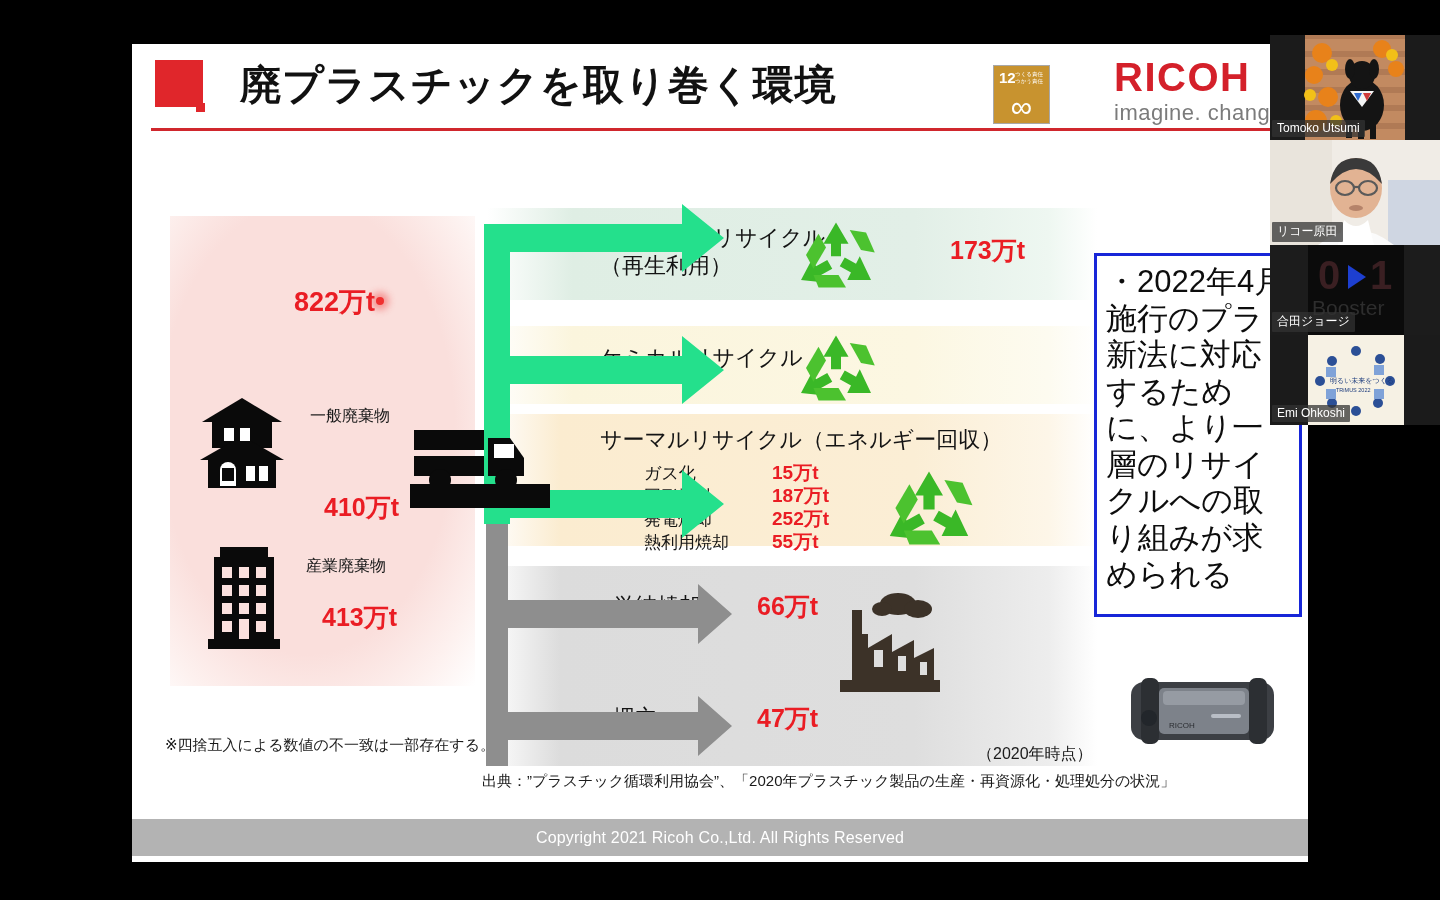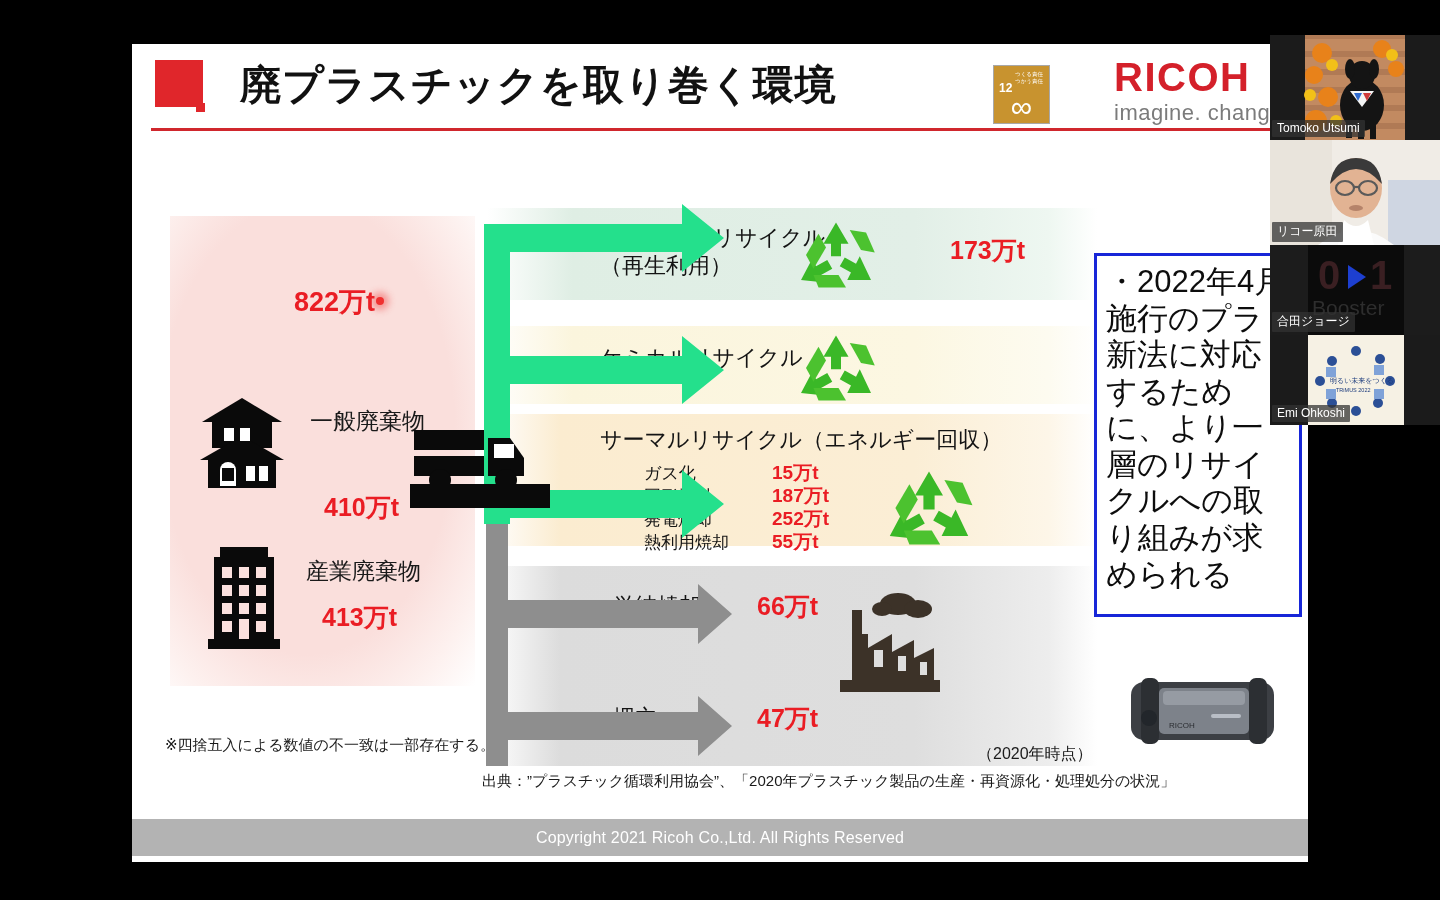--- a/index.html
+++ b/index.html
@@ -37,42 +37,42 @@
     background: #d0272d;
   }
 
   
   .sdg {
     position: absolute; left: 861px; top: 21px;
     width: 57px; height: 59px; background: #c8932f;
     border: 1px solid #a8a8a8;
     color: #fff;
   }
-  .sdg-num { position: absolute; left: 5px; top: 4px; font-size: 12px; font-weight: 700; line-height: 1; margin-top: 12px; }
+  .sdg-num { position: absolute; left: 5px; top: 4px; font-size: 15px; font-weight: 700; line-height: 1; }
   .sdg-txt { position: absolute; left: 21px; top: 5px; font-size: 5.5px; line-height: 1.35; white-space: pre; }
   .sdg-inf { position: absolute; left: 0; top: 26px; width: 100%; text-align: center;
              font-size: 30px; line-height: 30px; font-weight: 400; }
 
   
   .ricoh-wm { position: absolute; left: 982px; top: 12px; }
   .ricoh-name { font-size: 40px; font-weight: 700; color: #d4202a; letter-spacing: 1.5px; line-height: 42px; }
   .ricoh-tag { font-size: 22px; color: #7b7b7b; letter-spacing: .5px; line-height: 26px; margin-top: 2px; }
 
   
   .pink-panel {
     position: absolute; left: 38px; top: 172px; width: 305px; height: 470px;
     background: radial-gradient(ellipse at 45% 45%, #fadfdc 0%, #fadfdc 62%, #fdf1ef 84%, #ffffff 100%);
   }
   .pp-title { position: absolute; left: 0; top: 25px; width: 100%; text-align: center;
               font-size: 22px; color: #1a1a1a; }
   .pp-total { position: absolute; left: 0; top: 68px; width: 100%; text-align: center;
               font-size: 27px; font-weight: 700; color: #ea1d24; padding-left: 24px; }
   .laser-dot { position: absolute; left: 206px; top: 81px; width: 8px; height: 8px; border-radius: 50%;
                background: #f03030; box-shadow: 0 0 7px 5px rgba(240,60,60,.45); }
-  .pp-label { position: absolute; font-size: 23px; color: #1a1a1a; }
+  .pp-label { position: absolute; font-size: 16px; color: #1a1a1a; }
   .pp-value { position: absolute; font-size: 25px; font-weight: 700; color: #ea1d24; }
 
   .icon-black { position: absolute; fill: #0a0a0a; }
 
   
   .band { position: absolute; left: 355px; width: 610px; }
   .band-green  { top: 164px; height: 92px;
       background: linear-gradient(90deg, #ffffff 0%, #dfeee4 14%, #e2efe7 70%, #eef7f1 92%, #ffffff 100%); }
   .band-yellow { top: 282px; height: 78px;
       background: linear-gradient(90deg, #ffffff 0%, #fbf5dd 14%, #fcf7e2 70%, #fdfbf0 92%, #ffffff 100%); }

